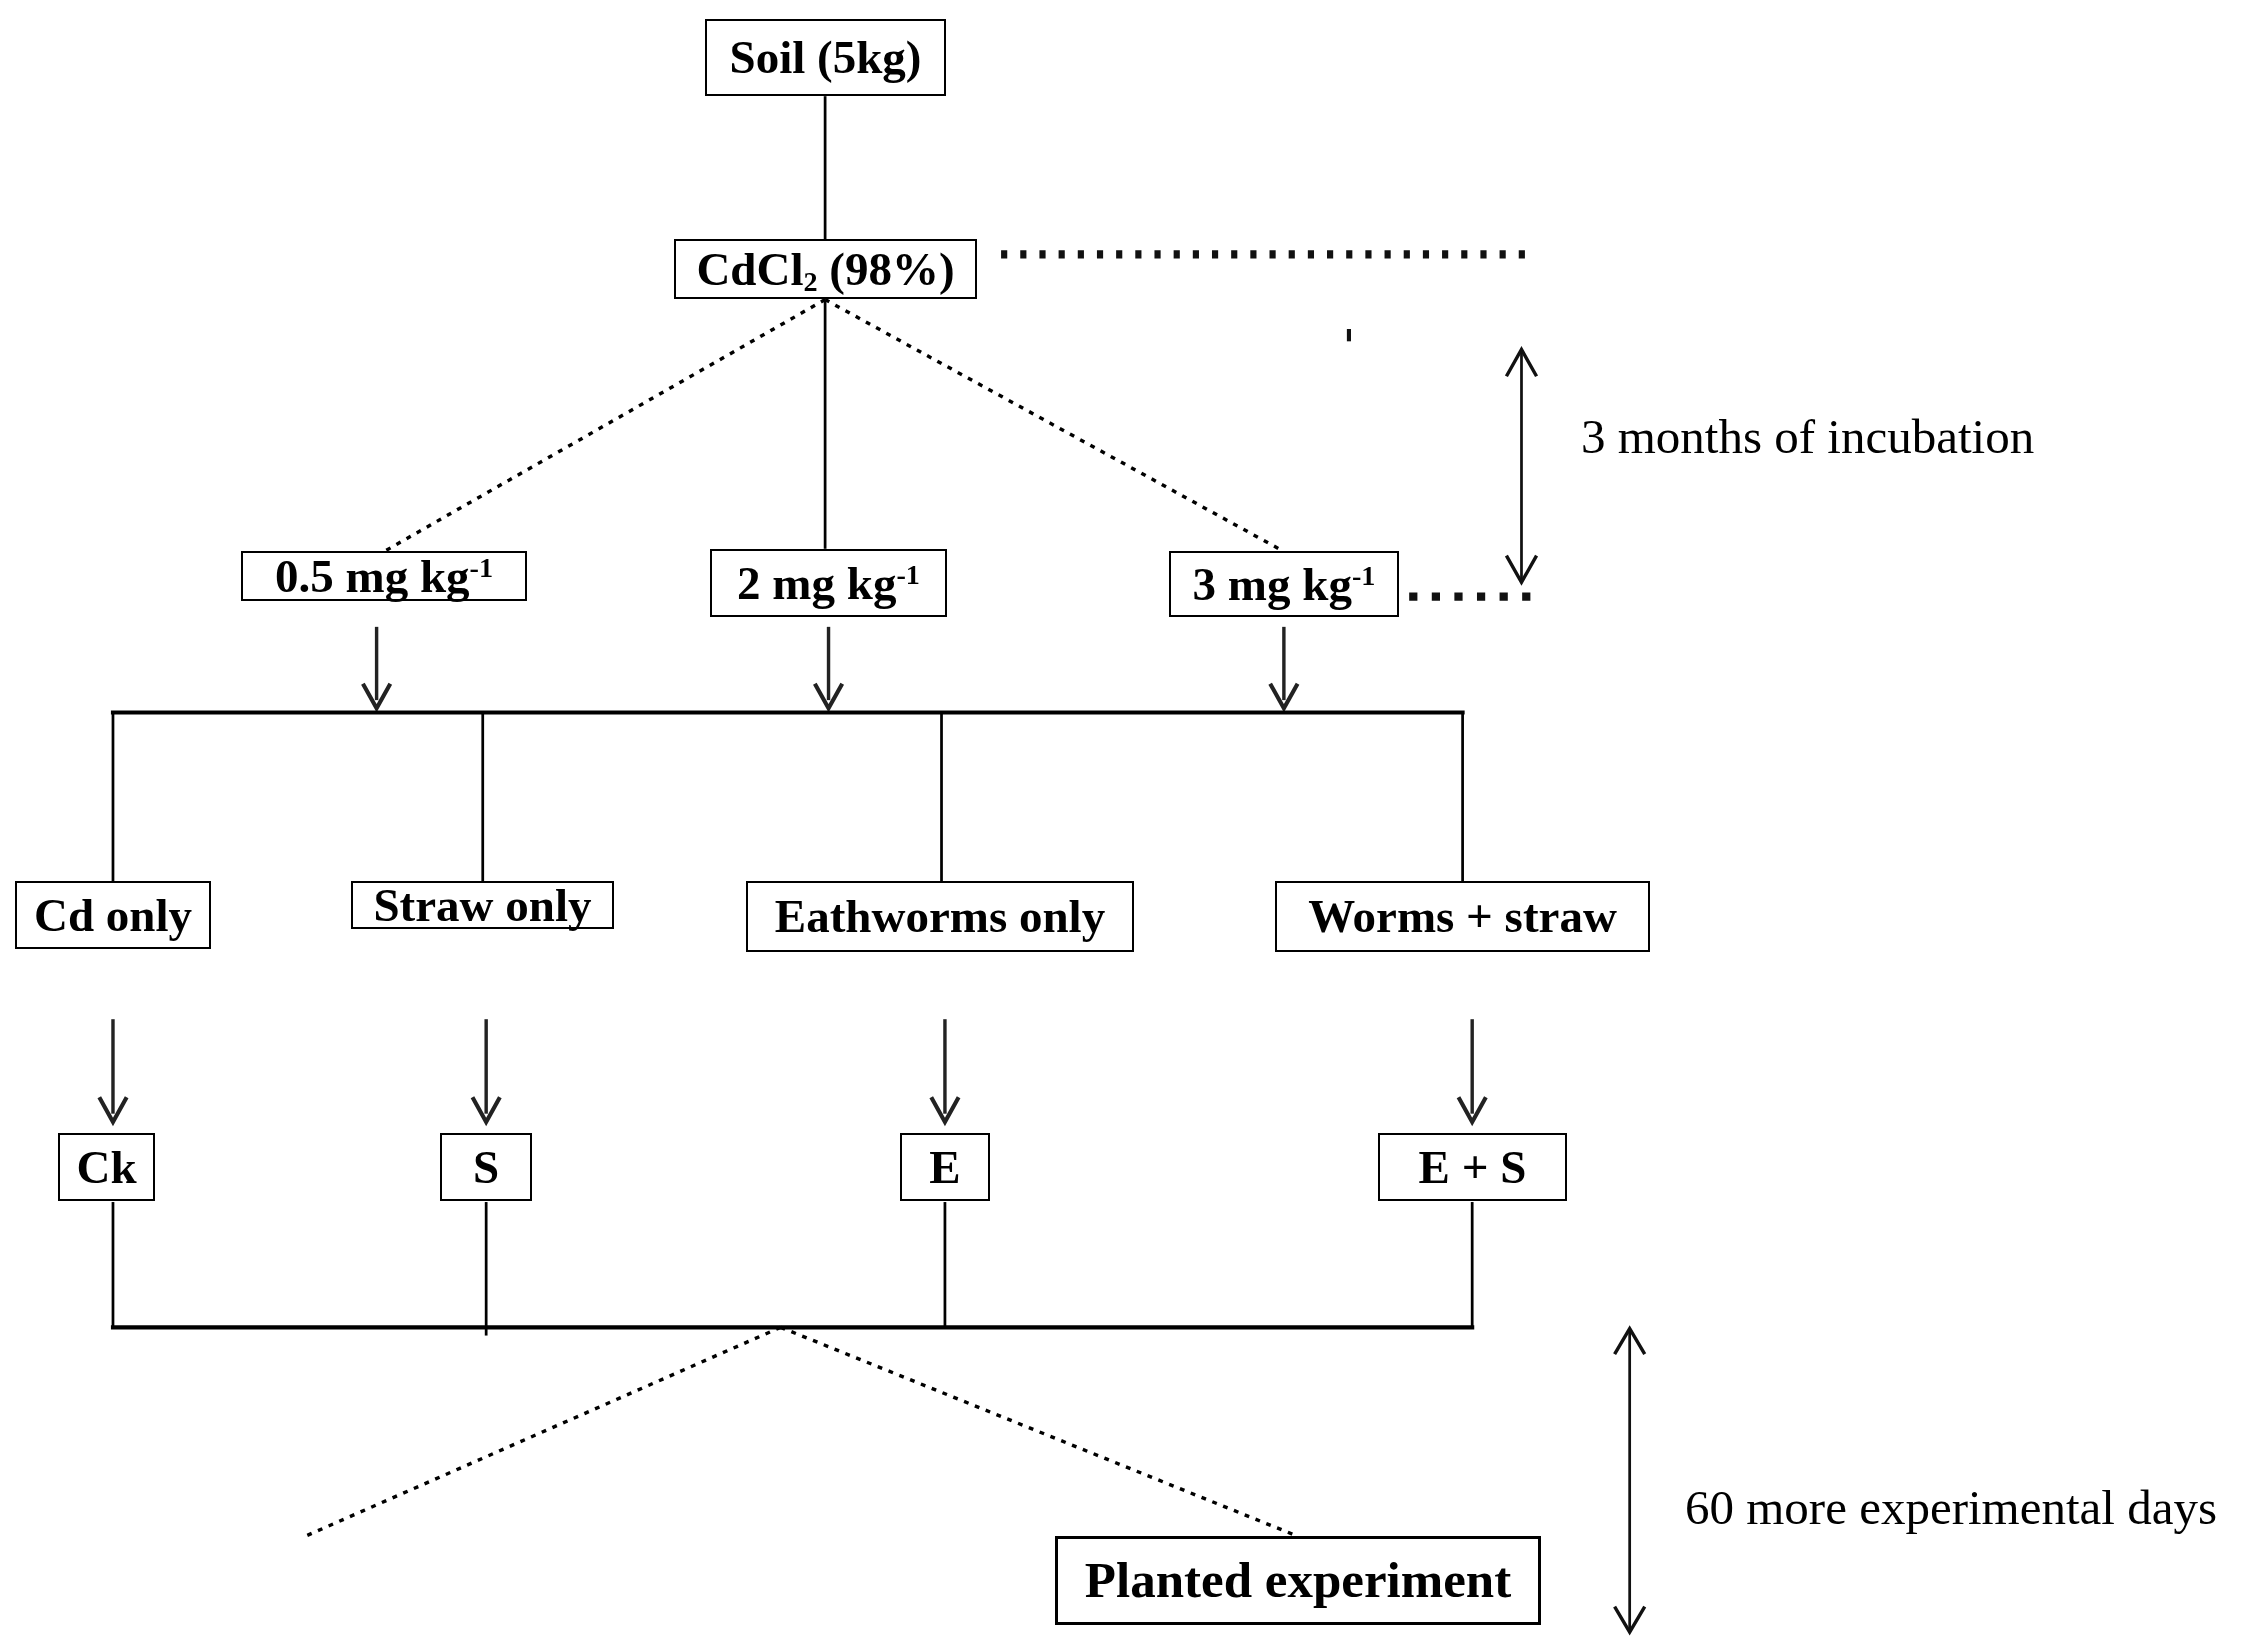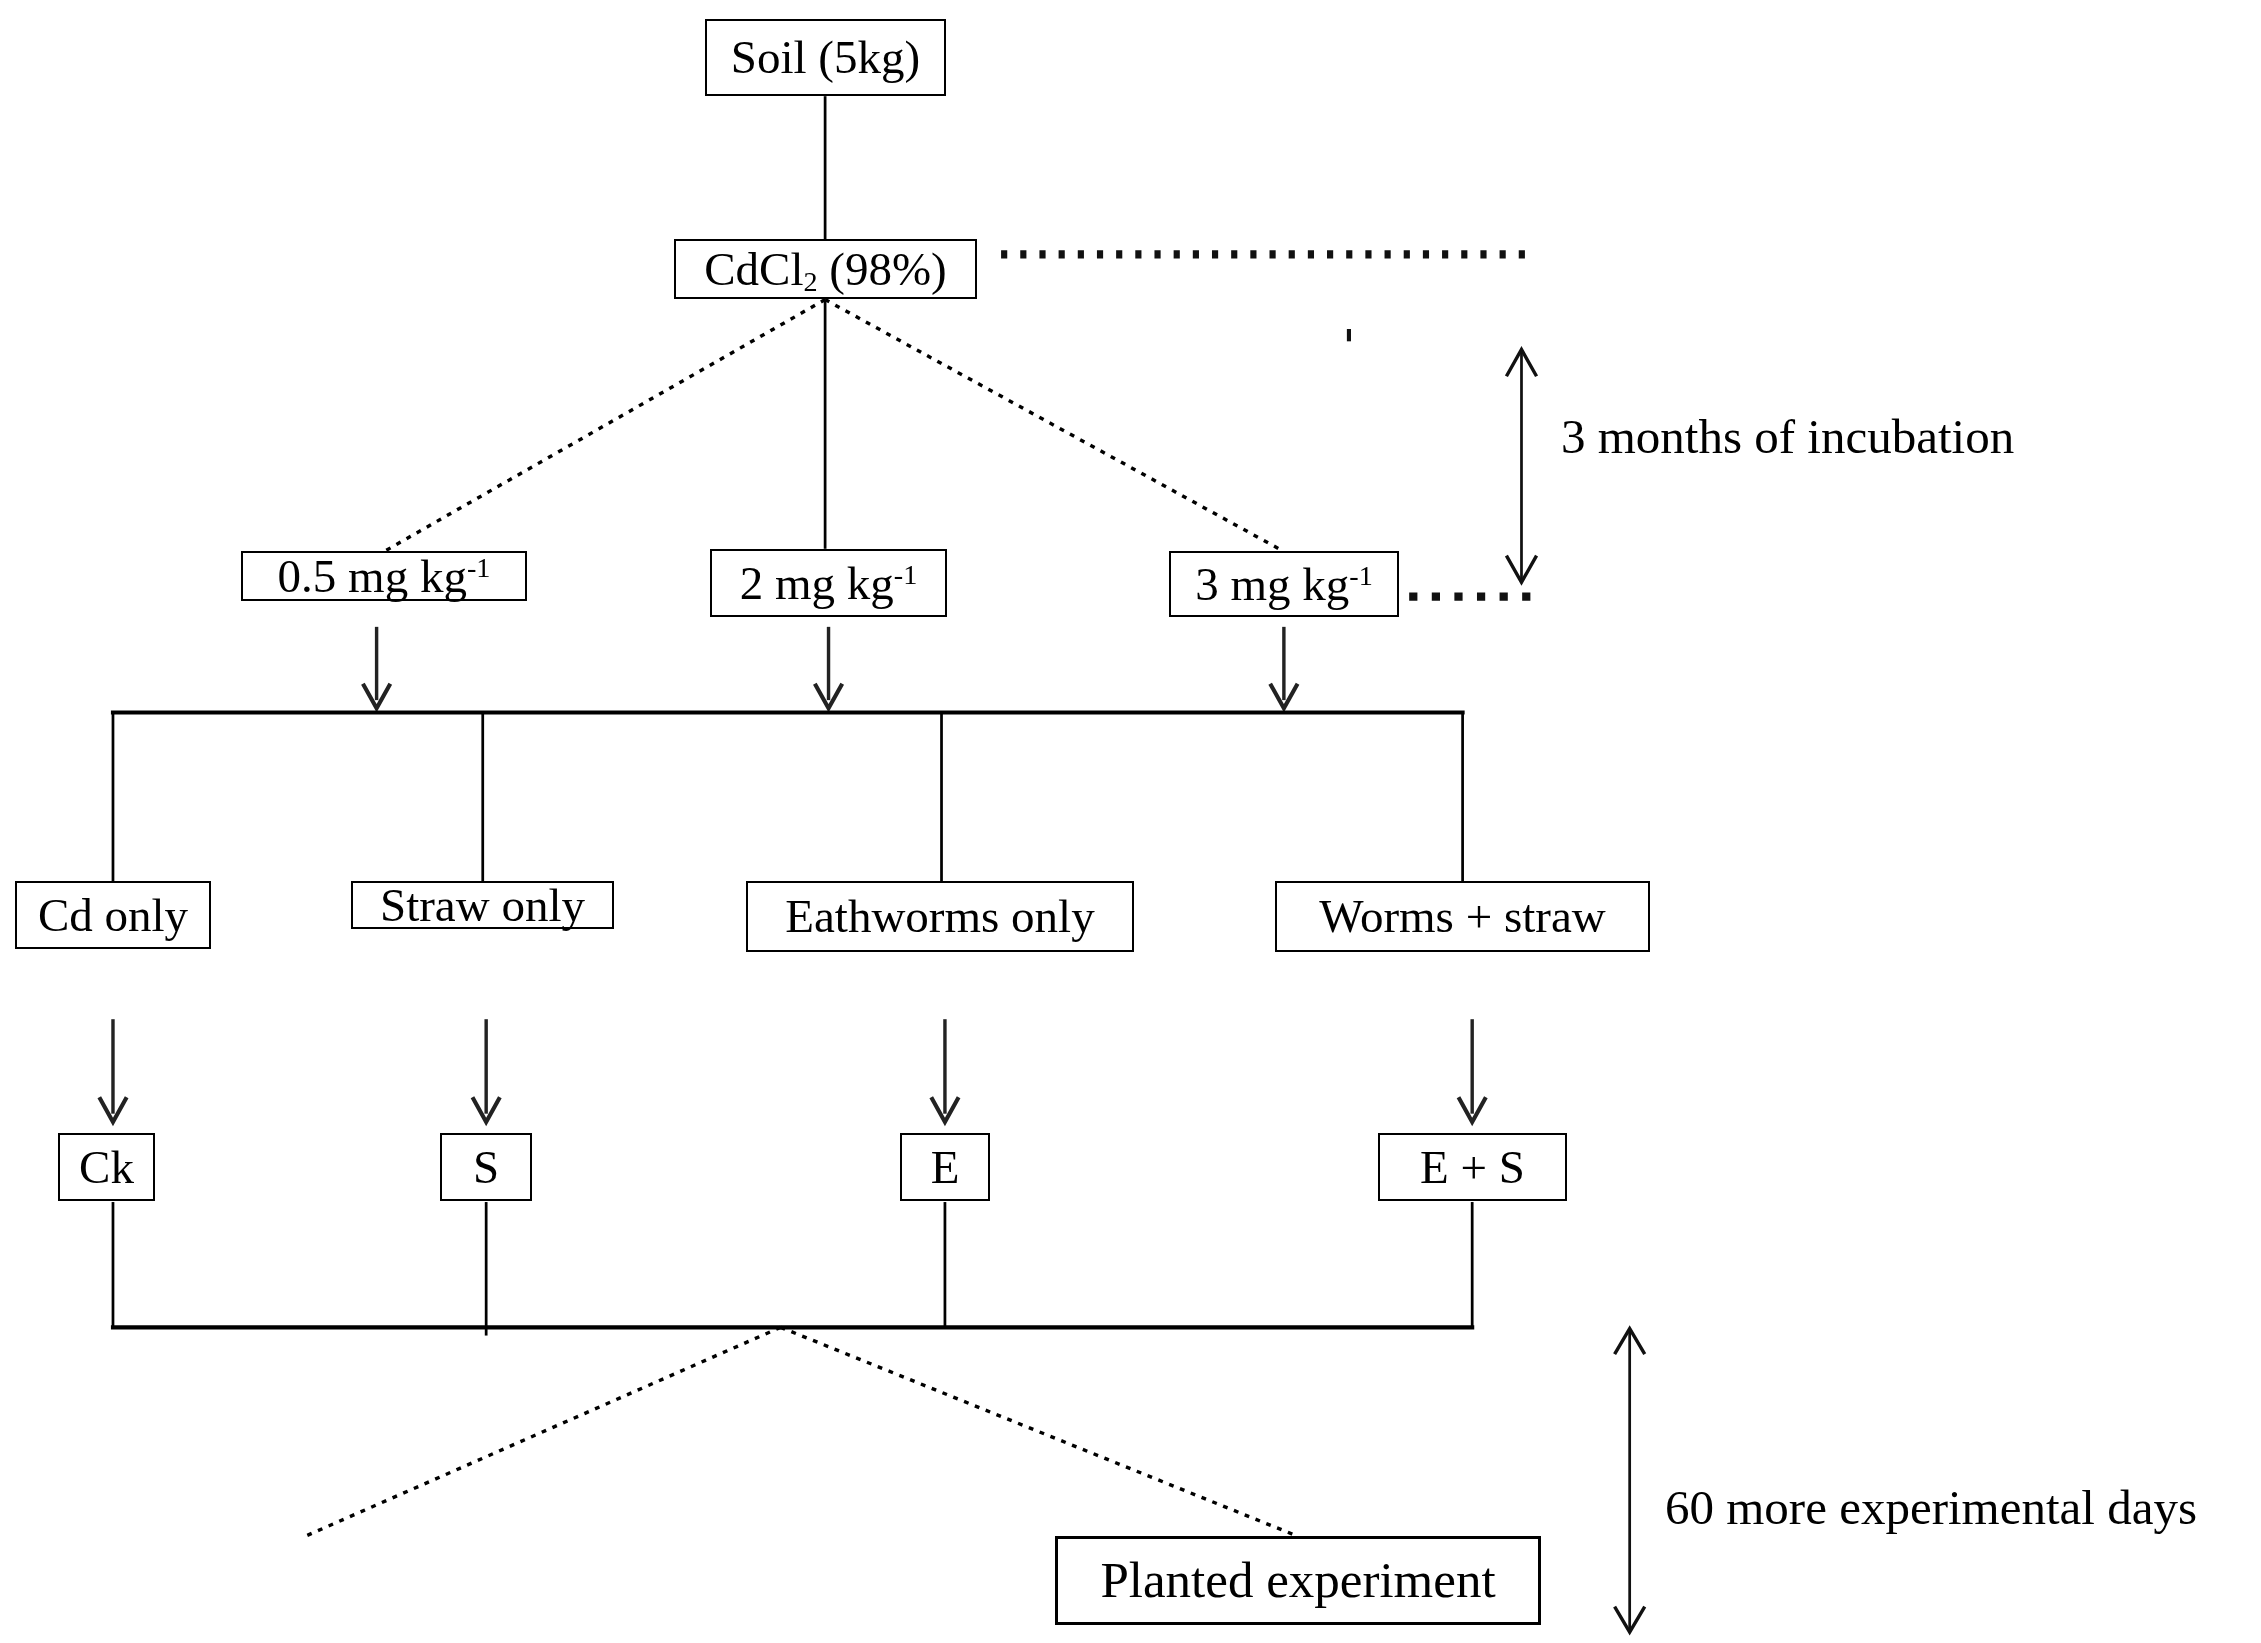--- a/index.html
+++ b/index.html
@@ -15,27 +15,28 @@
   .box{
     position:absolute;
     box-sizing:border-box;
     border:2.7px solid #000;
     background:#fff;
     display:flex;align-items:center;justify-content:center;
     font-size:47px;line-height:1;white-space:nowrap;
     z-index:2;
   }
   .box.big{border-width:3.4px;font-size:51px;}
-  .label{display:inline-block;}
+  .label{display:inline-block;font-weight:bold;}
   .label sup{font-size:.6em;position:relative;top:-.5em;vertical-align:baseline;line-height:0;}
   .label sub{font-size:.6em;position:relative;top:.22em;vertical-align:baseline;line-height:0;}
   .ann{
     position:absolute;
     font-size:49px;line-height:1.1;white-space:nowrap;
     z-index:2;
+    margin-left:20px;
   }
 </style>
 </head>
 <body>
 
 <div id="canvas">
 
   <svg id="wires" viewBox="0 0 3302 2400" xmlns="http://www.w3.org/2000/svg">
 
     <line x1="1205" y1="140" x2="1205" y2="349" stroke="#000" stroke-width="4"></line>

